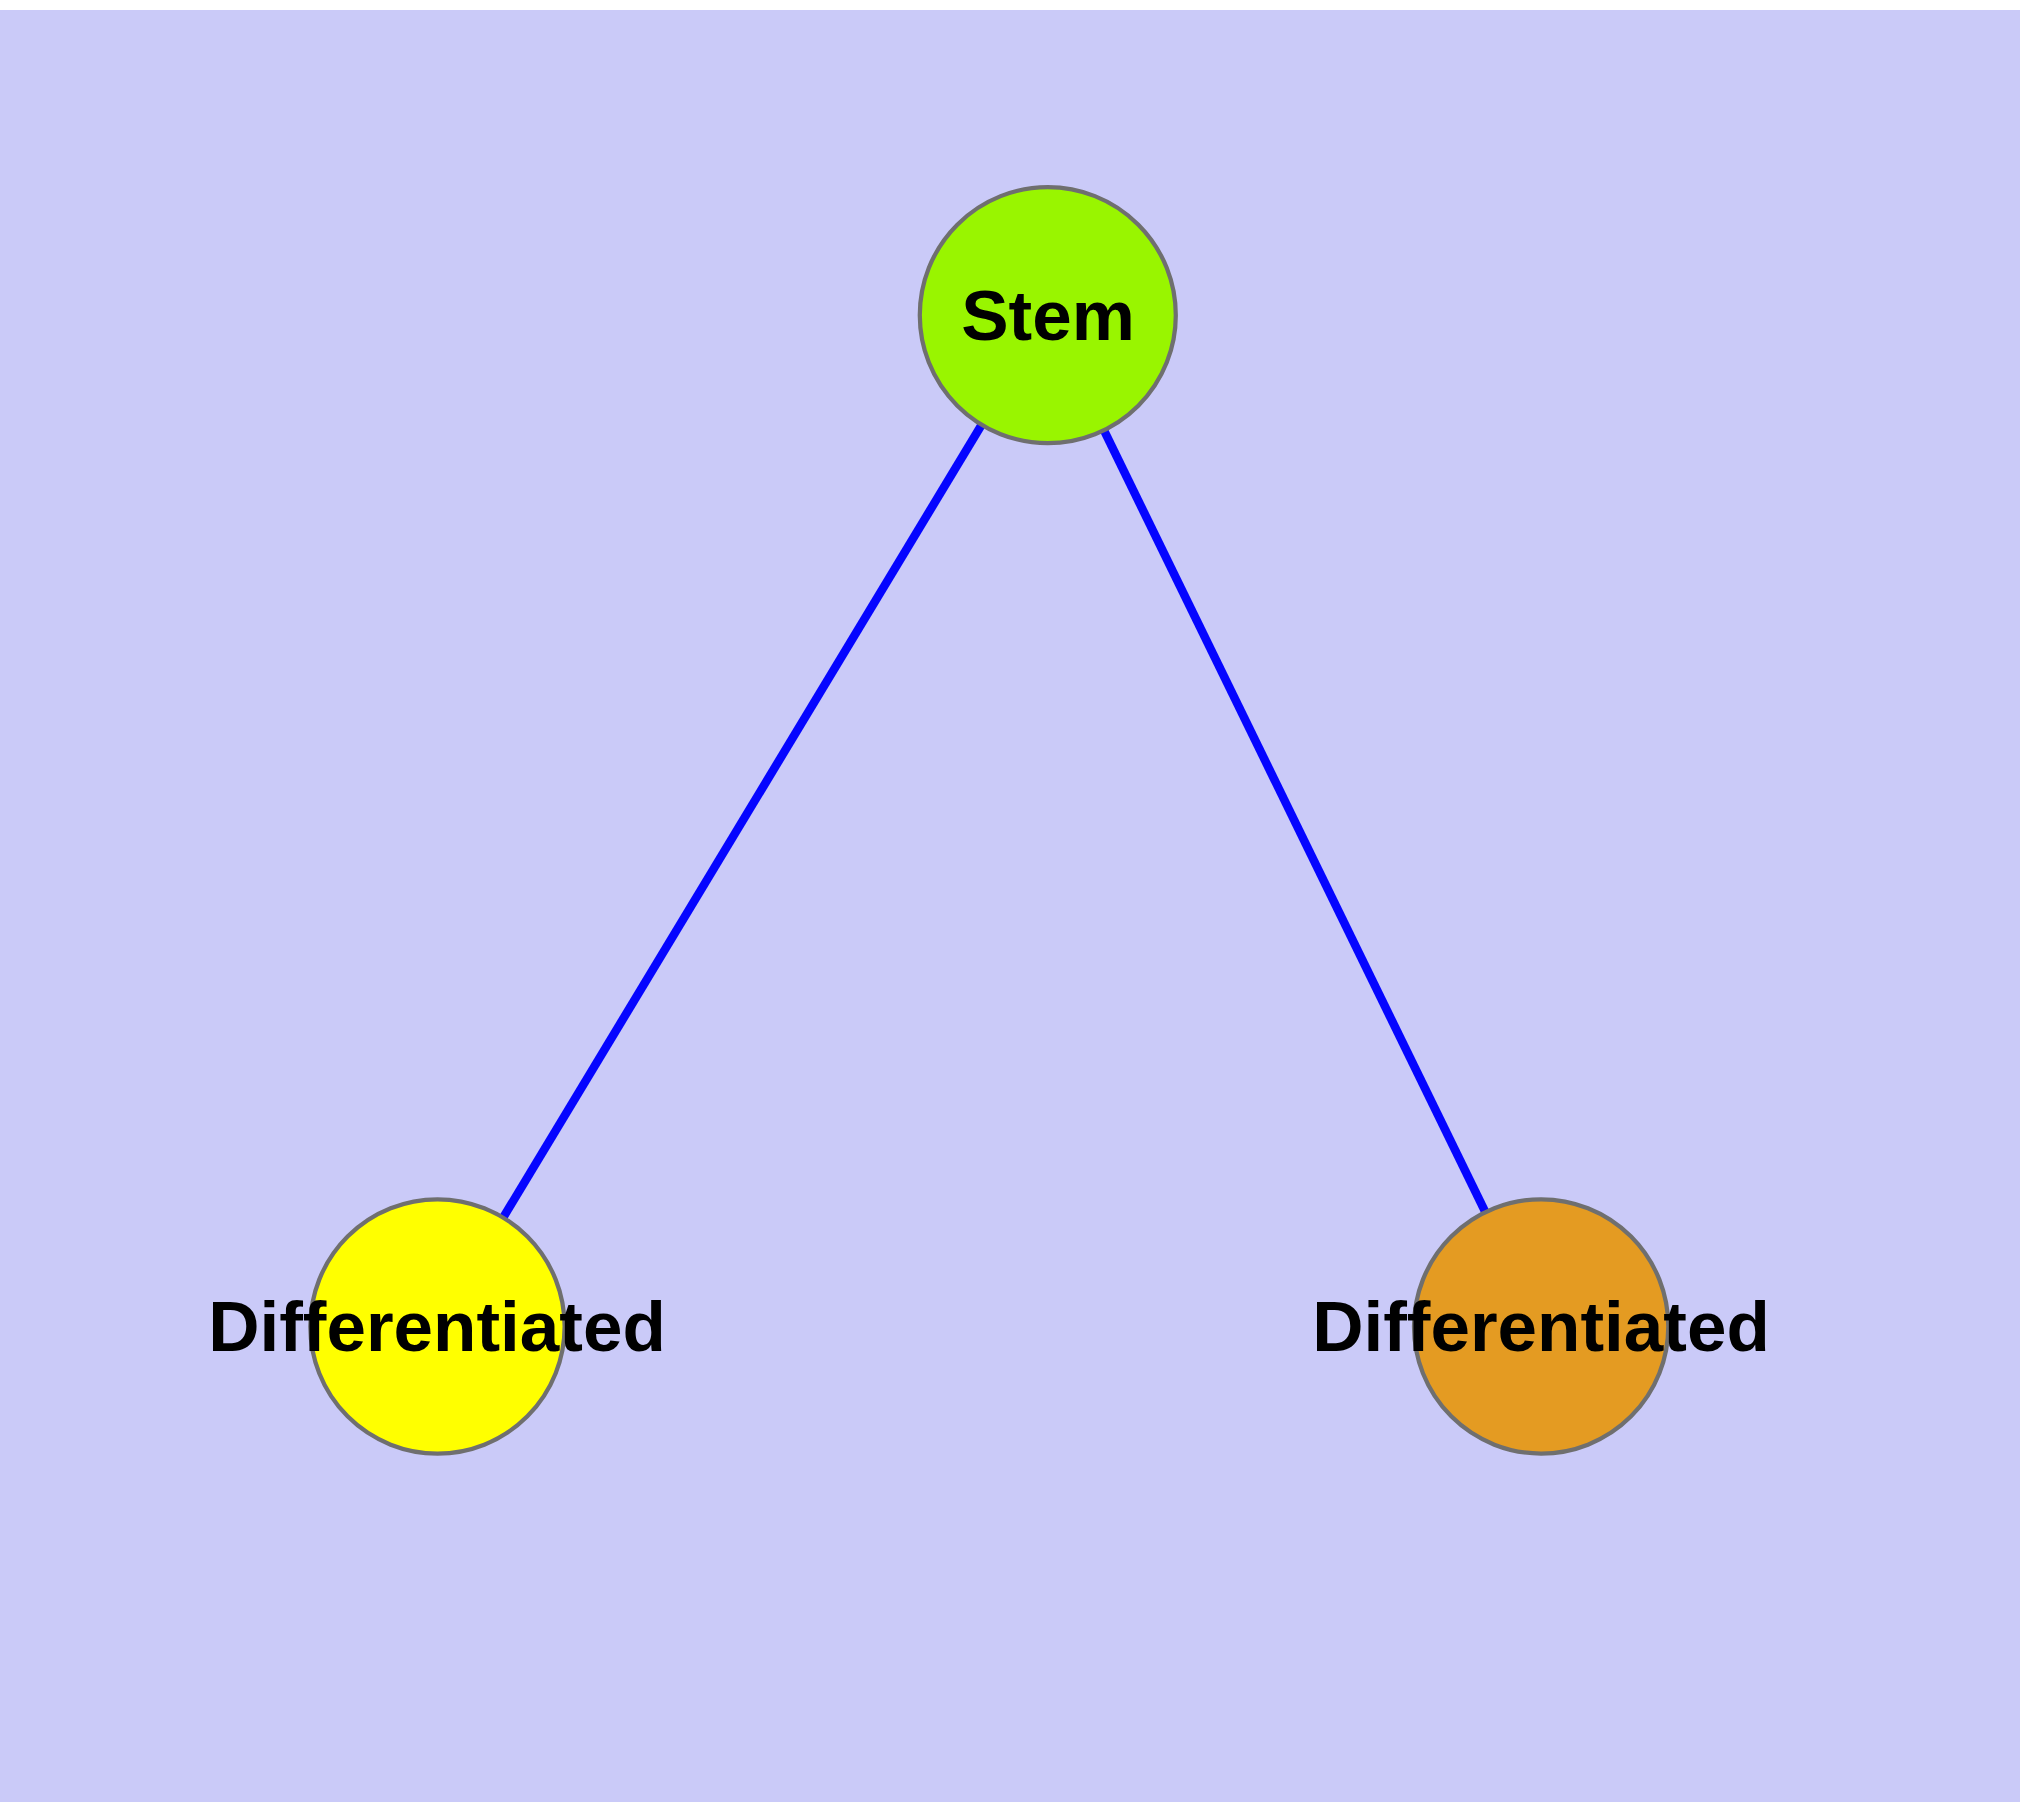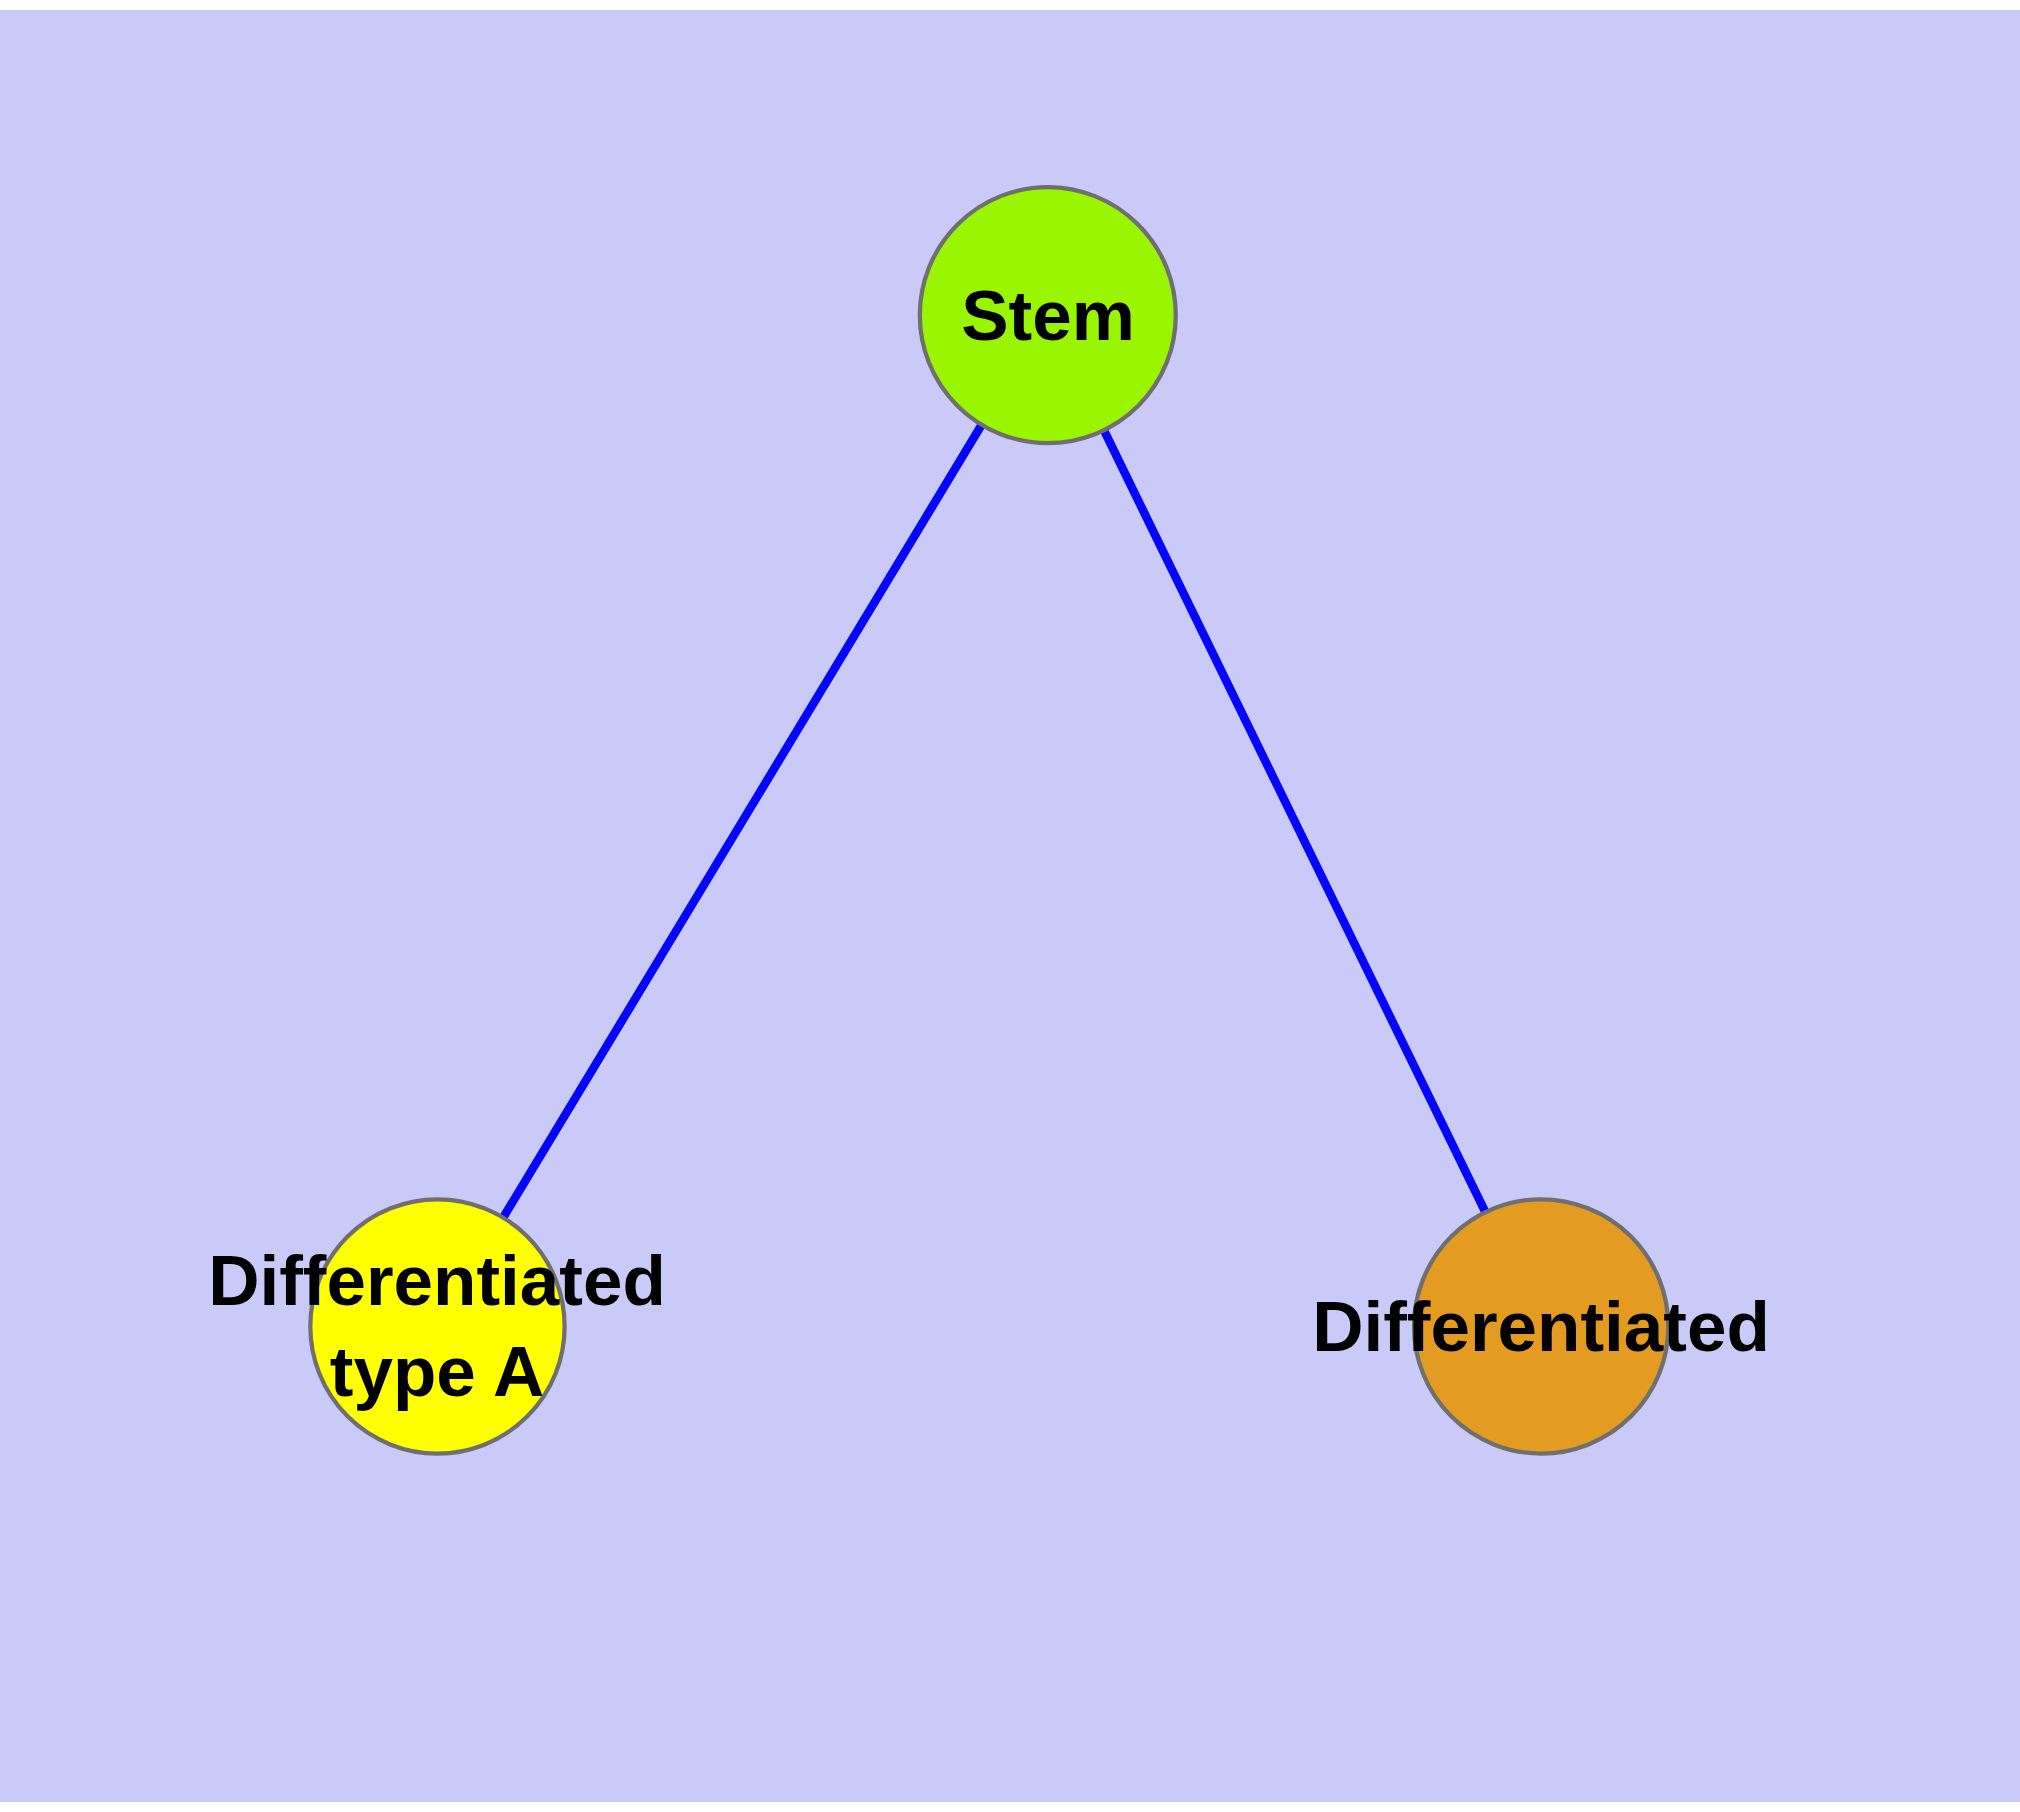--- a/index.html
+++ b/index.html
@@ -61,21 +61,20 @@
       <circle cx="516" cy="1553" r="150" stroke-width="5" fill="#FFFF00" stroke="#6F6F6F"></circle>
       <circle cx="1818" cy="1553" r="150" stroke-width="5" fill="#E49B22" stroke="#6F6F6F"></circle>
     </svg>
 
     <div class="node-label" style="left:1048px; top:305px;">
       <div>Stem</div>
     </div>
 
     <div class="node-label" style="left:437px; top:1316px;">
       <div>Differentiated</div>
-      <div>type A</div>
     </div>
 
     <div class="node-label" style="left:1541px; top:1316px;">
       <div>Differentiated</div>
     </div>
   </div>
 </div>
 
 
 </body></html>

